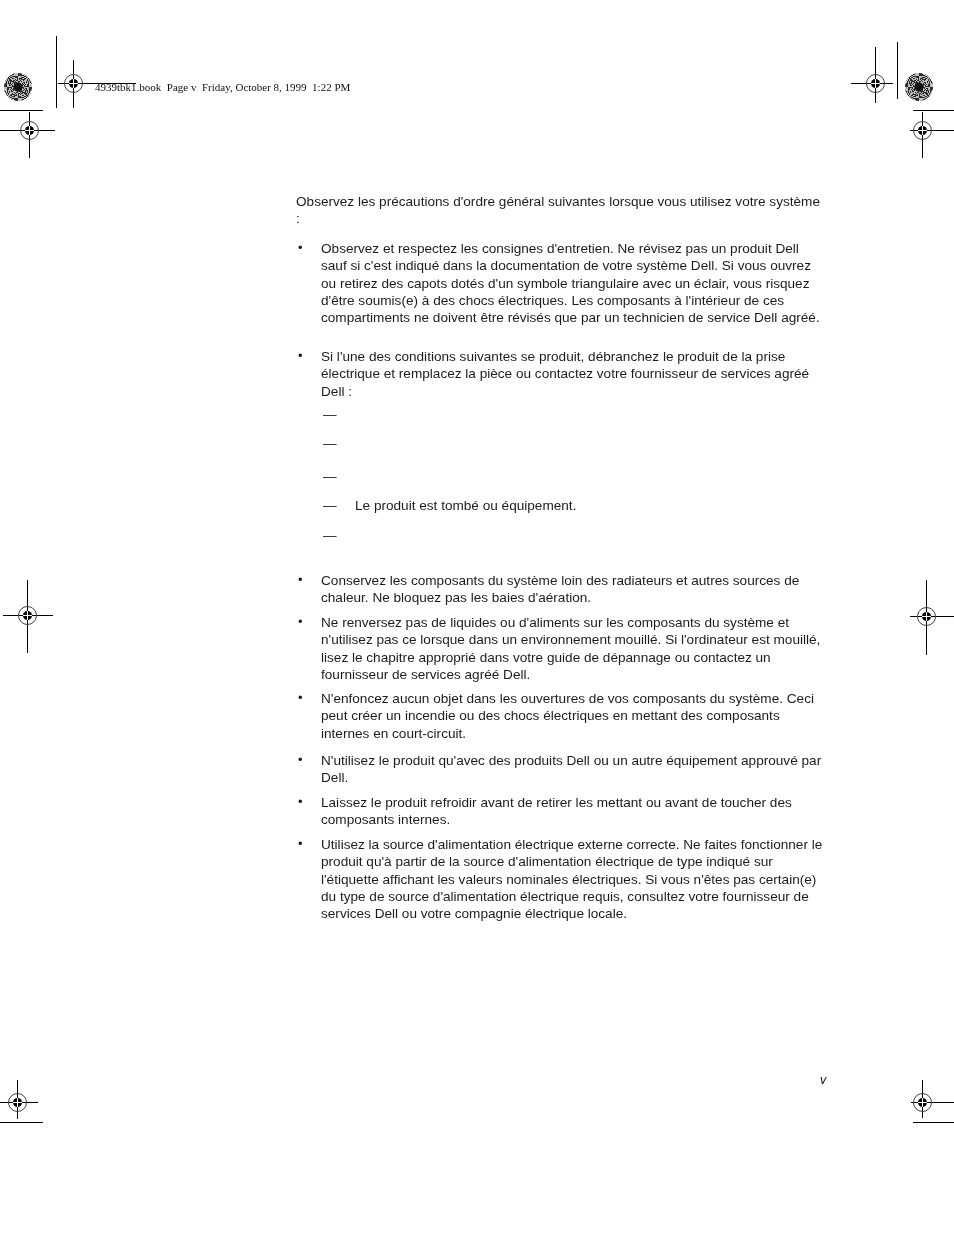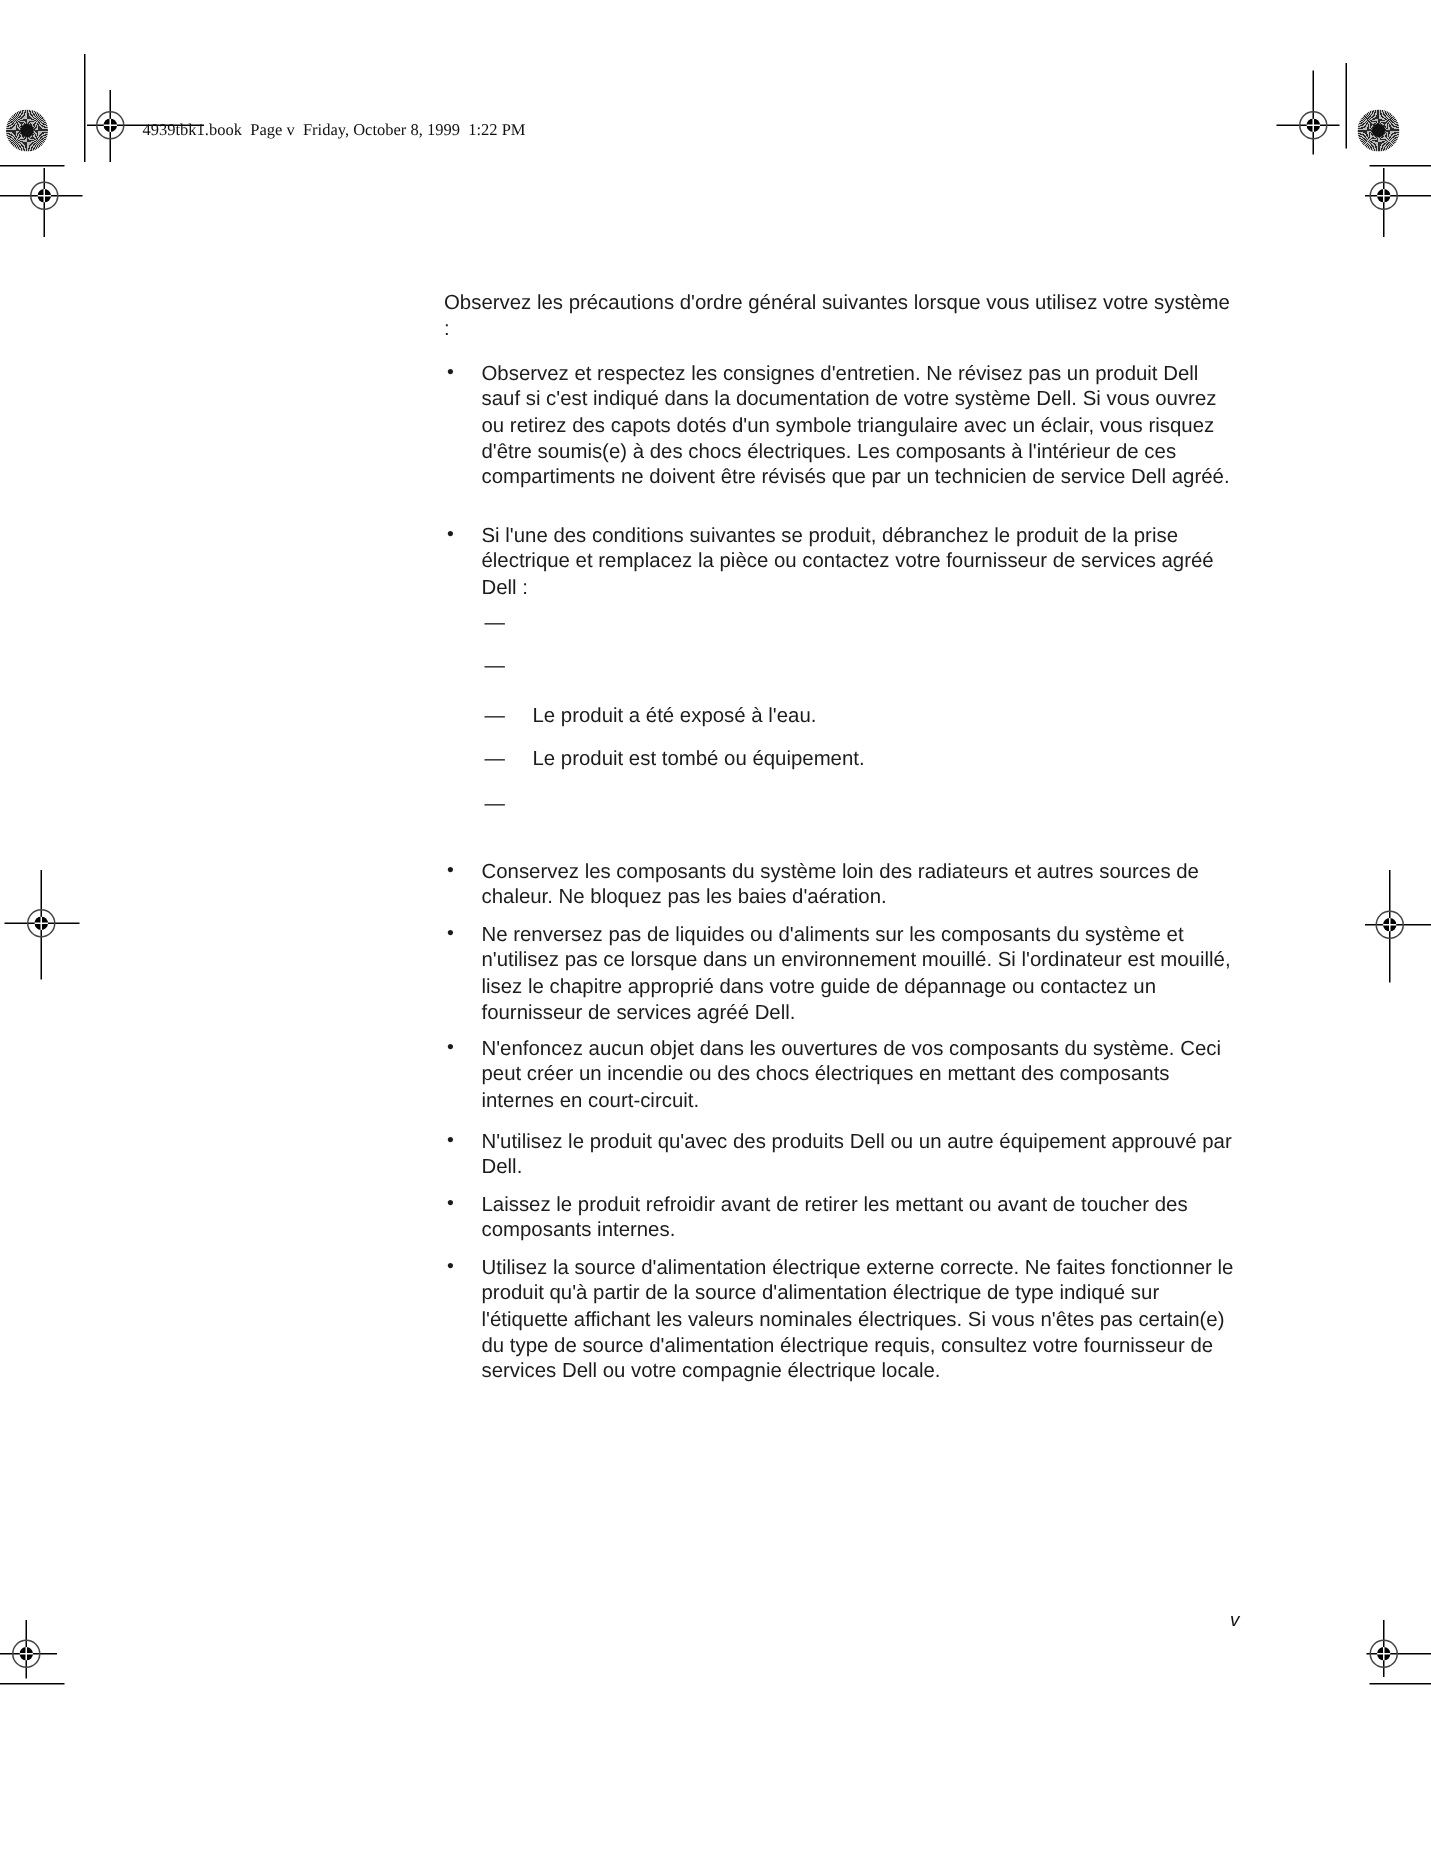--- a/index.html
+++ b/index.html
@@ -138,21 +138,20 @@
     <span class="txt">Si l'une des conditions suivantes se produit, débranchez le produit de la prise électrique et remplacez la pièce ou contactez votre fournisseur de services agréé Dell :</span>
   </div>
   <div class="item dash it2">
     <span class="mk">—</span>
   </div>
   <div class="item dash it3">
     <span class="mk">—</span>
   </div>
   <div class="item dash it4">
     <span class="mk">—</span>
-    <span class="txt">Le produit a été exposé à l'eau.</span>
   </div>
   <div class="item dash it5">
     <span class="mk">—</span>
     <span class="txt">Le produit est tombé ou équipement.</span>
   </div>
   <div class="item dash it6">
     <span class="mk">—</span>
   </div>
   <div class="item bullet it7">
     <span class="mk">•</span>

